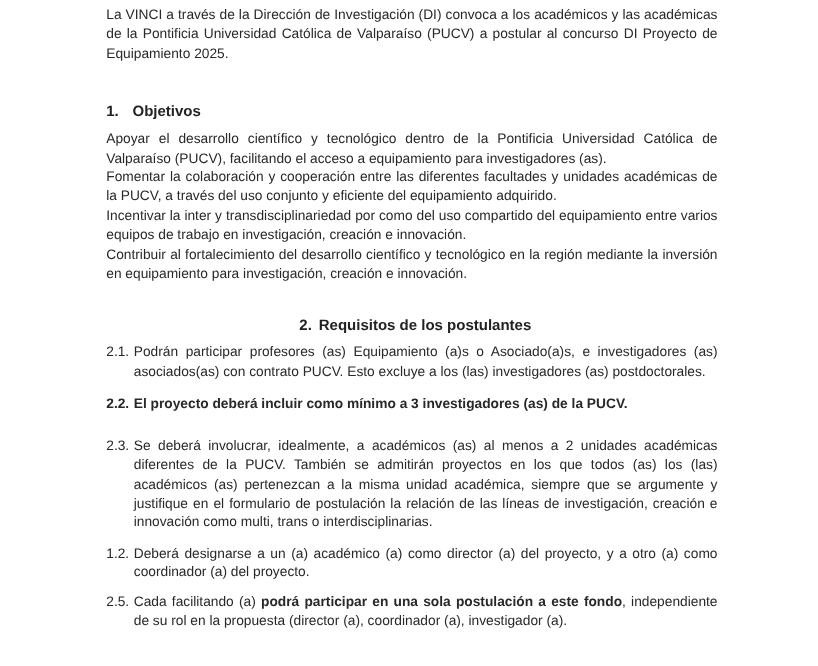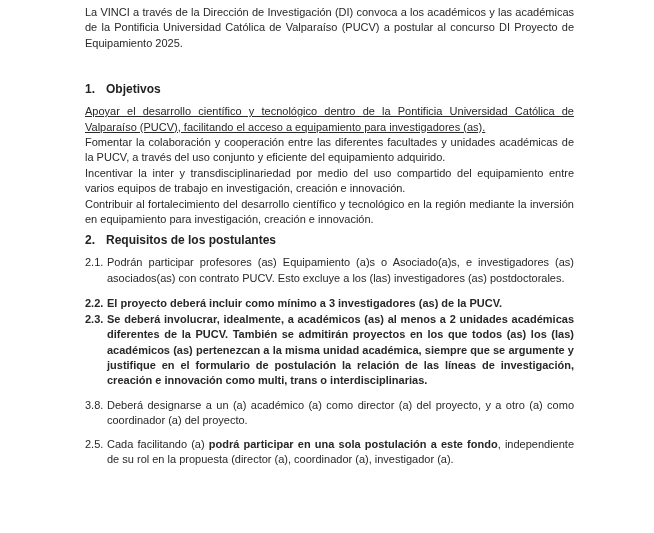--- a/index.html
+++ b/index.html
@@ -26,58 +26,58 @@
     line-height: 15.4px;
   }
   .para { text-align: justify; }
   .heading {
     font-size: 12px;
     font-weight: bold;
     line-height: 17px;
     color: #222222;
   }
   .heading-1 { margin-top: 30px; }
-  .heading-2 { margin-top: 5px; }
+  .heading-2 { margin-top: 25px; text-align: center; }
   .h-num { display: inline-block; width: 21px; }
   .sec-para { margin-top: 0; text-align: justify; }
-  .sec-para.first { margin-top: 6px; text-decoration: underline; }
+  .sec-para.first { margin-top: 6px; }
   .list-item {
     padding-left: 22px;
     text-indent: -22px;
     text-align: justify;
   }
   .li-1 { margin-top: 6px; }
   .li-2 { margin-top: 10px; font-weight: bold; }
-  .li-3 { margin-top: 0; font-weight: bold; }
+  .li-3 { margin-top: 18px; }
   .li-4 { margin-top: 9px; }
   .li-5 { margin-top: 8px; }
   .item-num { display: inline-block; width: 22px; text-indent: 0; }
   .item-text strong { font-weight: bold; }
 </style>
 </head>
 <body>
 
 <div class="page">
   <div class="content">
 
     <p class="para">La VINCI a través de la Dirección de Investigación (DI) convoca a los académicos y las académicas de la Pontificia Universidad Católica de Valparaíso (PUCV) a postular al concurso DI Proyecto de Equipamiento 2025.</p>
 
     <h2 class="heading heading-1"><span class="h-num">1.</span><span>Objetivos</span></h2>
 
     <p class="sec-para first">Apoyar el desarrollo científico y tecnológico dentro de la Pontificia Universidad Católica de Valparaíso (PUCV), facilitando el acceso a equipamiento para investigadores (as).</p>
     <p class="sec-para">Fomentar la colaboración y cooperación entre las diferentes facultades y unidades académicas de la PUCV, a través del uso conjunto y eficiente del equipamiento adquirido.</p>
-    <p class="sec-para">Incentivar la inter y transdisciplinariedad por medio del uso compartido del equipamiento entre varios equipos de trabajo en investigación, creación e innovación.</p>
+    <p class="sec-para">Incentivar la inter y transdisciplinariedad por como del uso compartido del equipamiento entre varios equipos de trabajo en investigación, creación e innovación.</p>
     <p class="sec-para">Contribuir al fortalecimiento del desarrollo científico y tecnológico en la región mediante la inversión en equipamiento para investigación, creación e innovación.</p>
 
     <h2 class="heading heading-2"><span class="h-num">2.</span><span>Requisitos de los postulantes</span></h2>
 
     <div class="list-item li-1"><span class="item-num">2.1.</span><span class="item-text">Podrán participar profesores (as) Equipamiento (a)s o Asociado(a)s, e investigadores (as) asociados(as) con contrato PUCV. Esto excluye a los (las) investigadores (as) postdoctorales.</span></div>
 
     <div class="list-item li-2"><span class="item-num">2.2.</span><span class="item-text">El proyecto deberá incluir como mínimo a 3 investigadores (as) de la PUCV.</span></div>
 
     <div class="list-item li-3"><span class="item-num">2.3.</span><span class="item-text">Se deberá involucrar, idealmente, a académicos (as) al menos a 2 unidades académicas diferentes de la PUCV. También se admitirán proyectos en los que todos (as) los (las) académicos (as) pertenezcan a la misma unidad académica, siempre que se argumente y justifique en el formulario de postulación la relación de las líneas de investigación, creación e innovación como multi, trans o interdisciplinarias.</span></div>
 
-    <div class="list-item li-4"><span class="item-num">3.8.</span><span class="item-text">Deberá designarse a un (a) académico (a) como director (a) del proyecto, y a otro (a) como coordinador (a) del proyecto.</span></div>
+    <div class="list-item li-4"><span class="item-num">1.2.</span><span class="item-text">Deberá designarse a un (a) académico (a) como director (a) del proyecto, y a otro (a) como coordinador (a) del proyecto.</span></div>
 
     <div class="list-item li-5"><span class="item-num">2.5.</span><span class="item-text"><span>Cada facilitando (a) </span><strong>podrá participar en una sola postulación a este fondo</strong><span>, independiente de su rol en la propuesta (director (a), coordinador (a), investigador (a).</span></span></div>
 
   </div>
 </div>
 
 </body></html>

